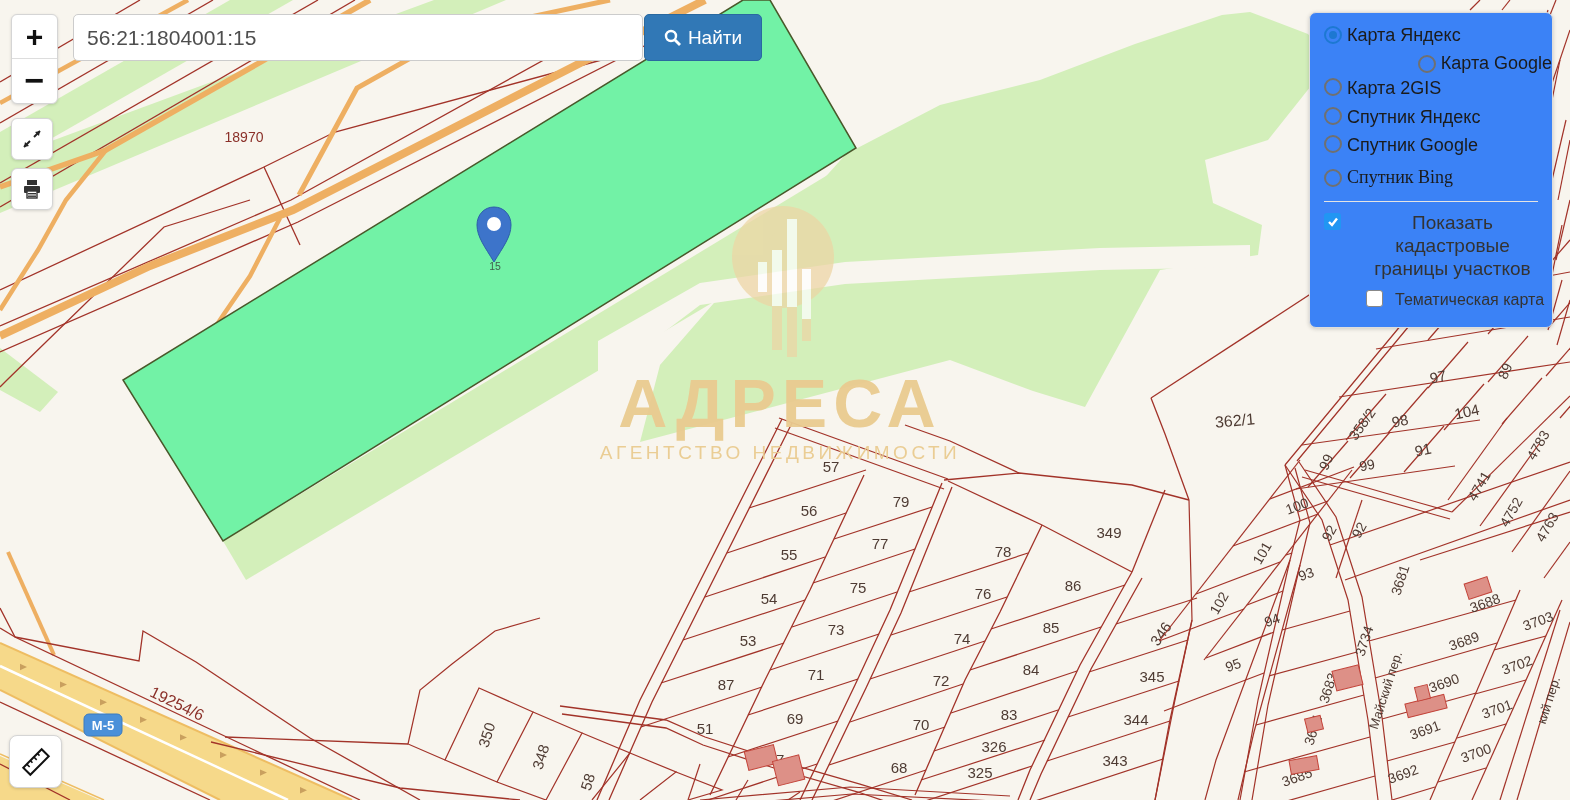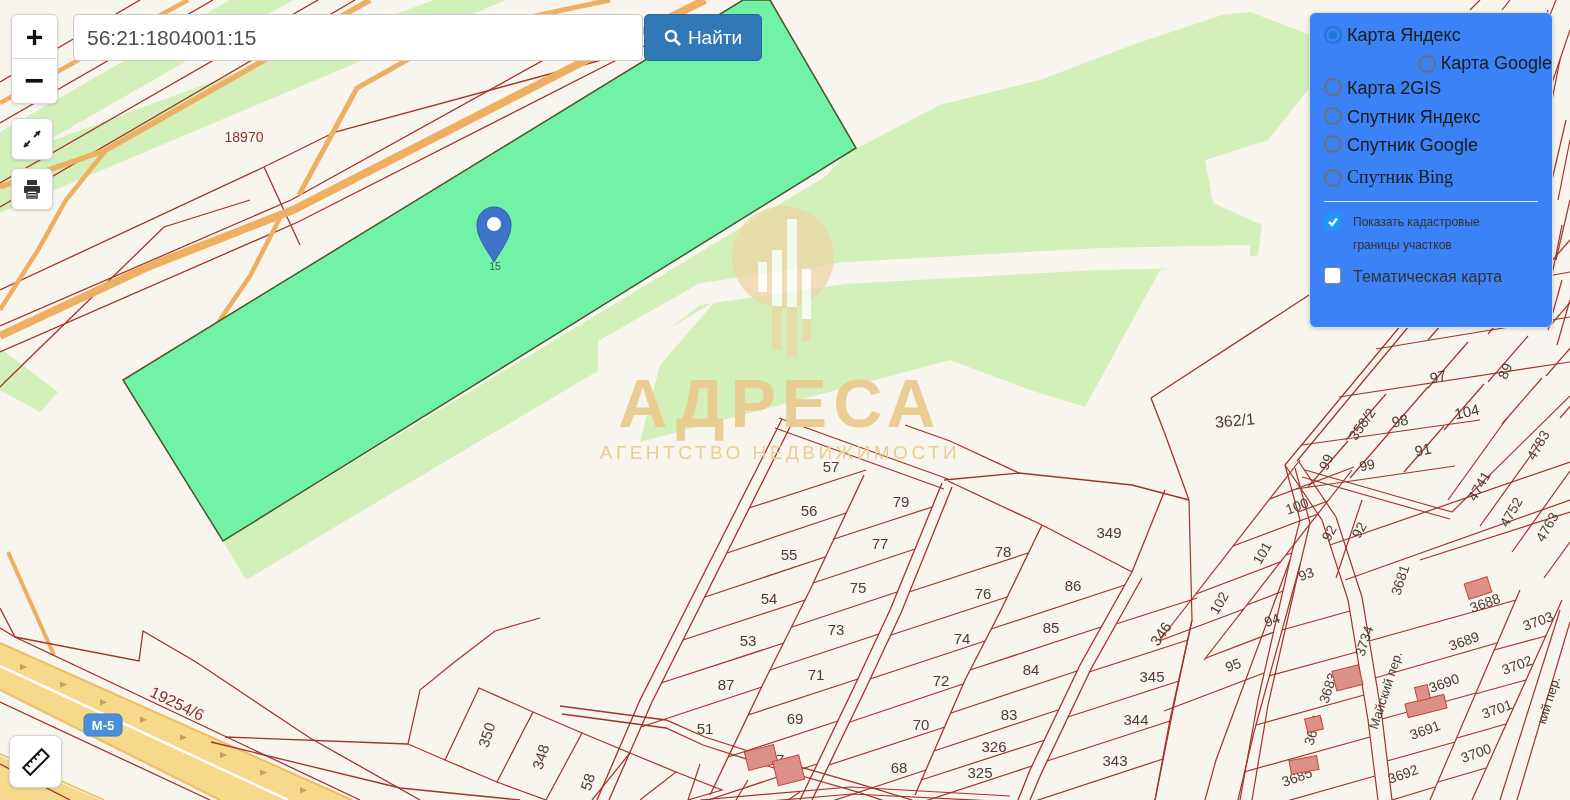--- a/index.html
+++ b/index.html
@@ -431,28 +431,28 @@
 
 
   <div style="height:28.5px;display:flex;align-items:flex-start;"><span style="width:14px;height:14px;border-radius:50%;border:2px solid #707070;margin-right:5px;flex:none;"></span>Спутник Яндекс</div>
 
   <div style="height:28.5px;display:flex;"><span style="width:14px;height:14px;border-radius:50%;border:2px solid #707070;margin-right:5px;flex:none;"></span>Спутник Google</div>
 
   <div style="height:28.5px;display:flex;align-items:center;font-family:Liberation Serif, serif;"><span style="width:14px;height:14px;border-radius:50%;border:2px solid #707070;margin-right:5px;flex:none;"></span>Спутник Bing</div>
 
   <div style="border-top:1px solid #e4e4e4;margin:9px 14px 9px 0;"></div>
 
-  <div style="display:flex;font-size:12px;color:#333;">
+  <div style="display:flex;font-size:19px;color:#333;text-align:center;">
         <span style="flex:none;width:17px;height:17px;background:#2196f3;border-radius:3px;margin:2px 12px 0 0;display:flex;align-items:center;justify-content:center;">
           <svg width="12" height="12" viewBox="0 0 12 12">
             <path d="M2,6 L5,9 L10,2.5" stroke="#fff" stroke-width="2.4" fill="none"></path>
           </svg>
         </span>
         <span style="line-height:23px;">Показать кадастровые<br>границы участков</span>
       </div>
 
-  <div style="display:flex;font-size:16px;color:#333;margin-top:9px;">
+  <div style="display:flex;font-size:16px;color:#333;margin-top:9px;margin-left:42px;">
         <span style="flex:none;width:17px;height:17px;background:#fff;border:1.5px solid #888;border-radius:3px;margin:1px 12px 0 0;box-sizing:border-box;"></span>
         <span style="line-height:21px;">Тематическая карта</span>
       </div>
 </div>
 
 </div>
 
 </body></html>

